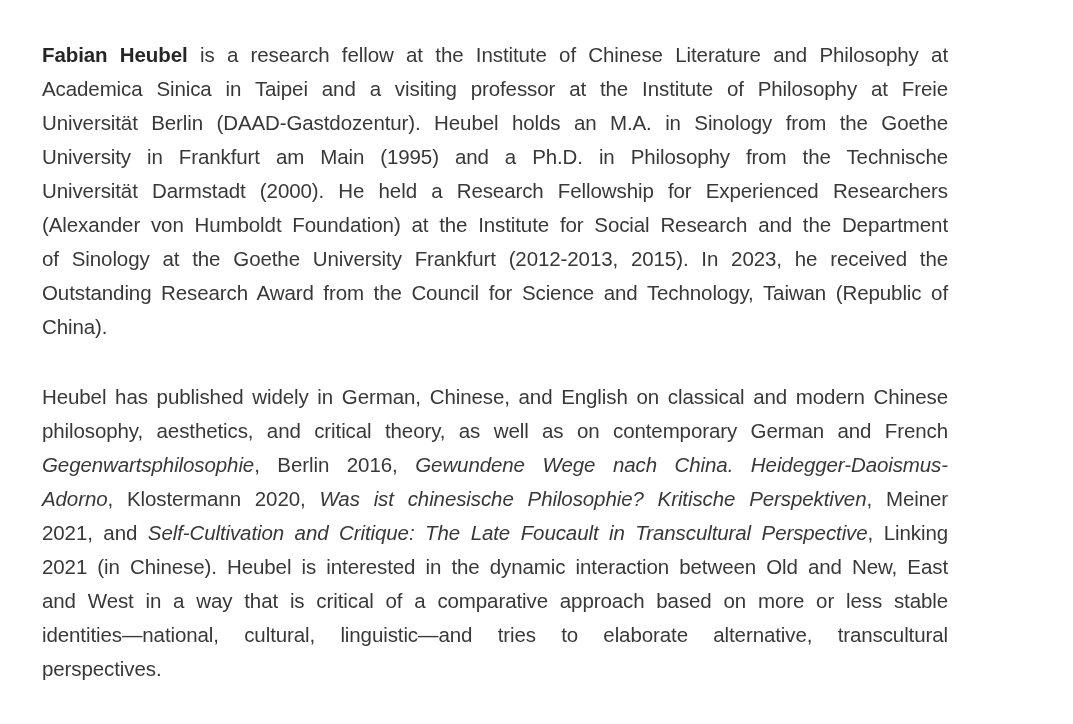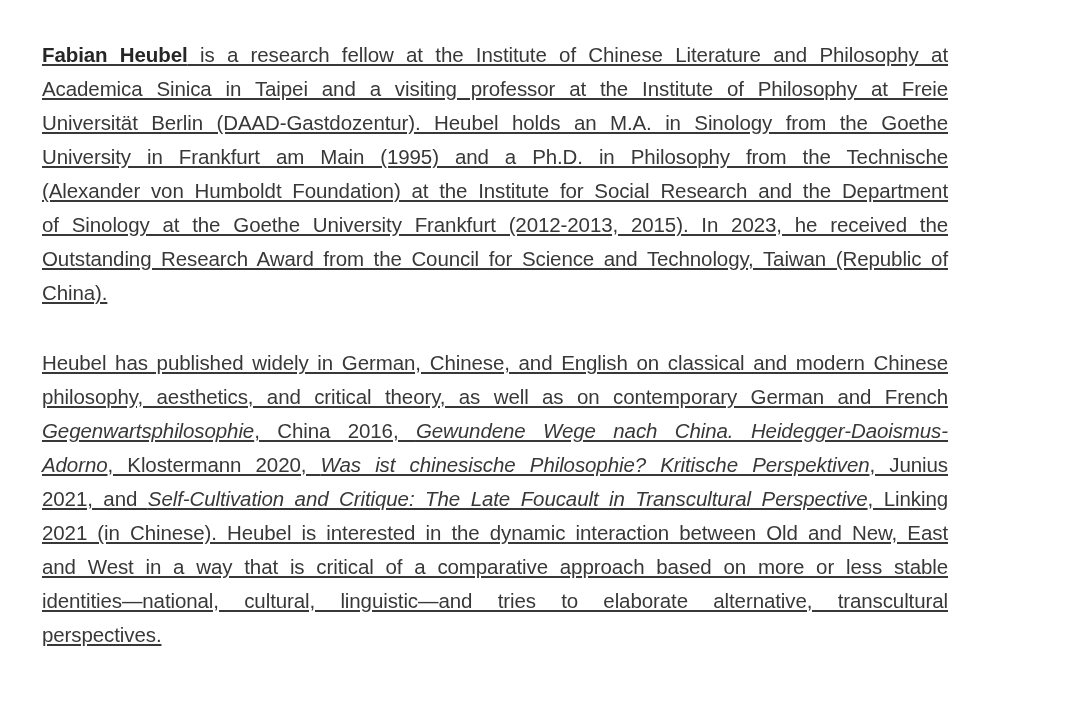--- a/index.html
+++ b/index.html
@@ -13,21 +13,20 @@
     overflow: hidden;
     font-family: "Liberation Sans", "DejaVu Sans", sans-serif;
   }
   .page {
     box-sizing: border-box;
     width: 991px;
     height: 724px;
     padding: 38px 43px 0 42px;
     background: #ffffff;
     color: #383838;
-    text-decoration: underline;
   }
   .paragraph { margin: 0; }
   .paragraph + .paragraph { margin-top: 36px; }
   .text-line {
     font-size: 20.5px;
     line-height: 34px;
     letter-spacing: -0.1px;
     text-align: justify;
     text-align-last: justify;
     white-space: normal;
@@ -42,30 +41,31 @@
 </head>
 <body>
 
 <div class="page">
   <div id="bio-container">
       <div class="paragraph">
         <div class="text-line"><span class="run-b">Fabian Heubel</span><span class="run-n"> is a research fellow at the Institute of Chinese Literature and Philosophy at</span></div>
         <div class="text-line"><span class="run-n">Academica Sinica in Taipei and a visiting professor at the Institute of Philosophy at Freie</span></div>
         <div class="text-line"><span class="run-n">Universität Berlin (DAAD-Gastdozentur). Heubel holds an M.A. in Sinology from the Goethe</span></div>
         <div class="text-line"><span class="run-n">University in Frankfurt am Main (1995) and a Ph.D. in Philosophy from the Technische</span></div>
+        <div class="text-line"><span class="run-n">Universität Darmstadt (2000). He held a Research Fellowship for Experienced Researchers</span></div>
         <div class="text-line"><span class="run-n">(Alexander von Humboldt Foundation) at the Institute for Social Research and the Department</span></div>
         <div class="text-line"><span class="run-n">of Sinology at the Goethe University Frankfurt (2012-2013, 2015). In 2023, he received the</span></div>
         <div class="text-line"><span class="run-n">Outstanding Research Award from the Council for Science and Technology, Taiwan (Republic of</span></div>
         <div class="text-line last-line"><span class="run-n">China).</span></div>
       </div>
       <div class="paragraph">
         <div class="text-line"><span class="run-n">Heubel has published widely in German, Chinese, and English on classical and modern Chinese</span></div>
         <div class="text-line"><span class="run-n">philosophy, aesthetics, and critical theory, as well as on contemporary German and French</span></div>
-        <div class="text-line"><span class="run-i">Gegenwartsphilosophie</span><span class="run-n">, China 2016, </span><span class="run-i">Gewundene Wege nach China. Heidegger-Daoismus-</span></div>
-        <div class="text-line"><span class="run-i">Adorno</span><span class="run-n">, Klostermann 2020, </span><span class="run-i">Was ist chinesische Philosophie? Kritische Perspektiven</span><span class="run-n">, Junius</span></div>
+        <div class="text-line"><span class="run-i">Gegenwartsphilosophie</span><span class="run-n">, Berlin 2016, </span><span class="run-i">Gewundene Wege nach China. Heidegger-Daoismus-</span></div>
+        <div class="text-line"><span class="run-i">Adorno</span><span class="run-n">, Klostermann 2020, </span><span class="run-i">Was ist chinesische Philosophie? Kritische Perspektiven</span><span class="run-n">, Meiner</span></div>
         <div class="text-line"><span class="run-n">2021, and </span><span class="run-i">Self-Cultivation and Critique: The Late Foucault in Transcultural Perspective</span><span class="run-n">, Linking</span></div>
         <div class="text-line"><span class="run-n">2021 (in Chinese). Heubel is interested in the dynamic interaction between Old and New, East</span></div>
         <div class="text-line"><span class="run-n">and West in a way that is critical of a comparative approach based on more or less stable</span></div>
         <div class="text-line"><span class="run-n">identities—national, cultural, linguistic—and tries to elaborate alternative, transcultural</span></div>
         <div class="text-line last-line"><span class="run-n">perspectives.</span></div>
       </div>
     </div>
 </div>
 
 </body></html>

